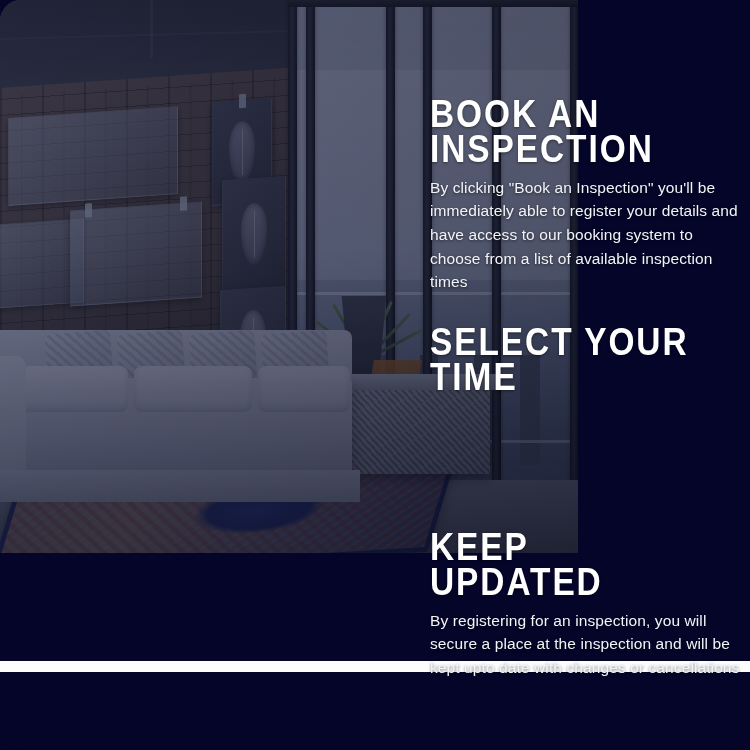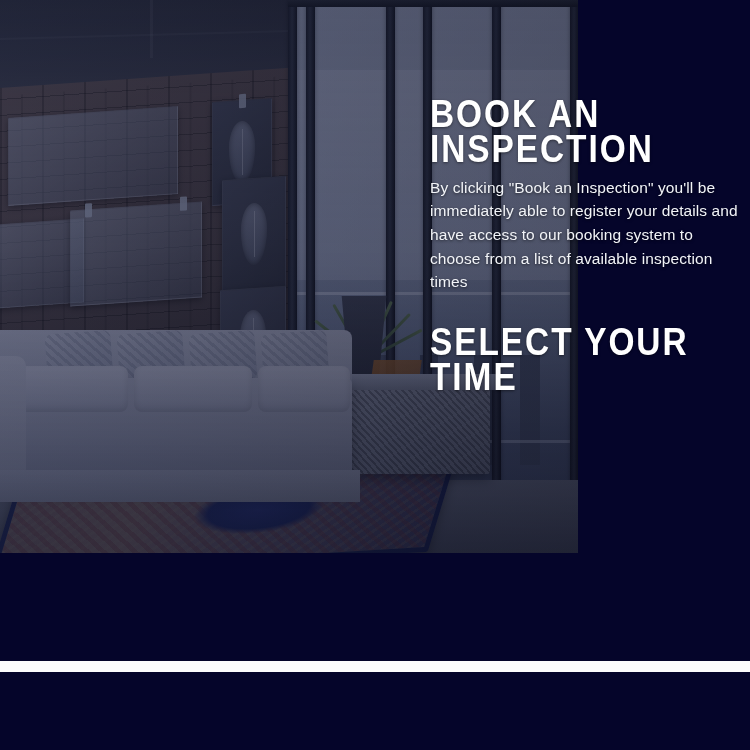--- a/index.html
+++ b/index.html
@@ -10,20 +10,21 @@
     background:#05052a;
     font-family:"Liberation Sans", sans-serif;
     overflow:hidden;
   }
 
   #poster {
     position:relative;
     width:750px; height:750px;
     background:#05052a;
     overflow:hidden;
+    border-radius:21px;
   }
 
   
   .photo {
     position:absolute;
     left:0; top:0;
     width:578px; height:553px;
     overflow:hidden;
     background:#2e3240;
   }
@@ -396,15 +397,19 @@
       <div class="heading">BOOK AN
 INSPECTION</div>
       <div class="body">By clicking "Book an Inspection" you'll be immediately able to register your details and have access to our booking system to choose from a list of available inspection times</div>
     </div>
 
     <div class="block" id="b2">
       <div class="heading">SELECT YOUR
 TIME</div>
     </div>
 
+    <div class="block" id="b3">
+      <div class="heading">KEEP UPDATED</div>
+      <div class="body">By registering for an inspection, you will secure a place at the inspection and will be kept upto date with changes or cancellations</div>
+    </div>
 
   </div>
 </div>
 
 </body></html>

